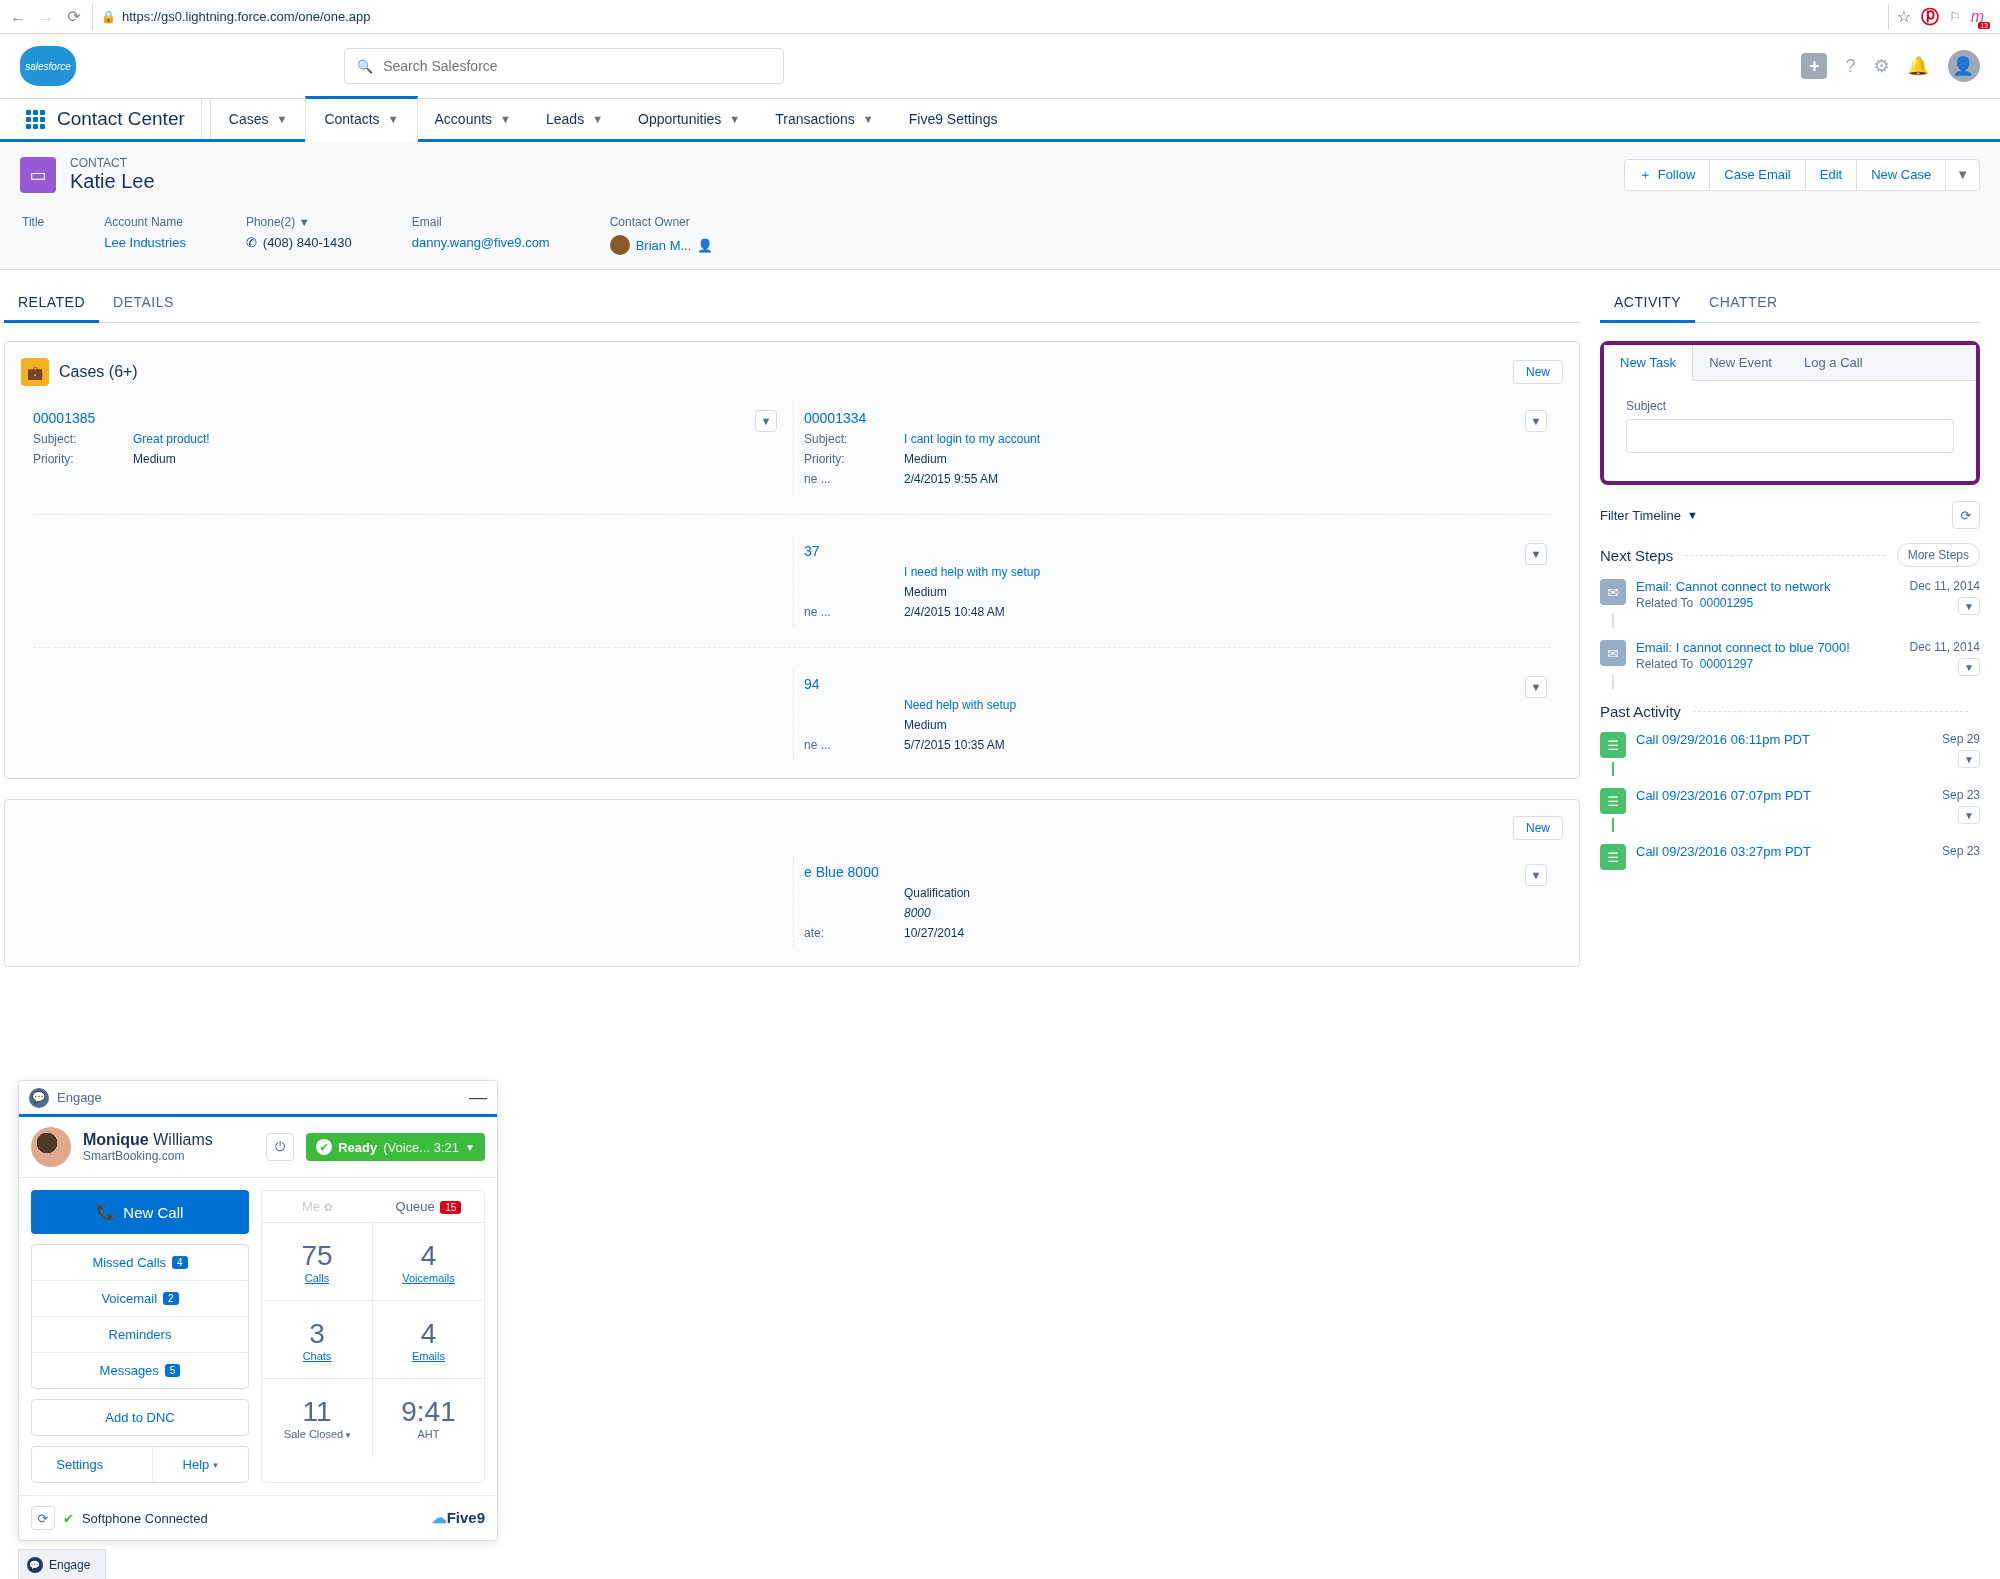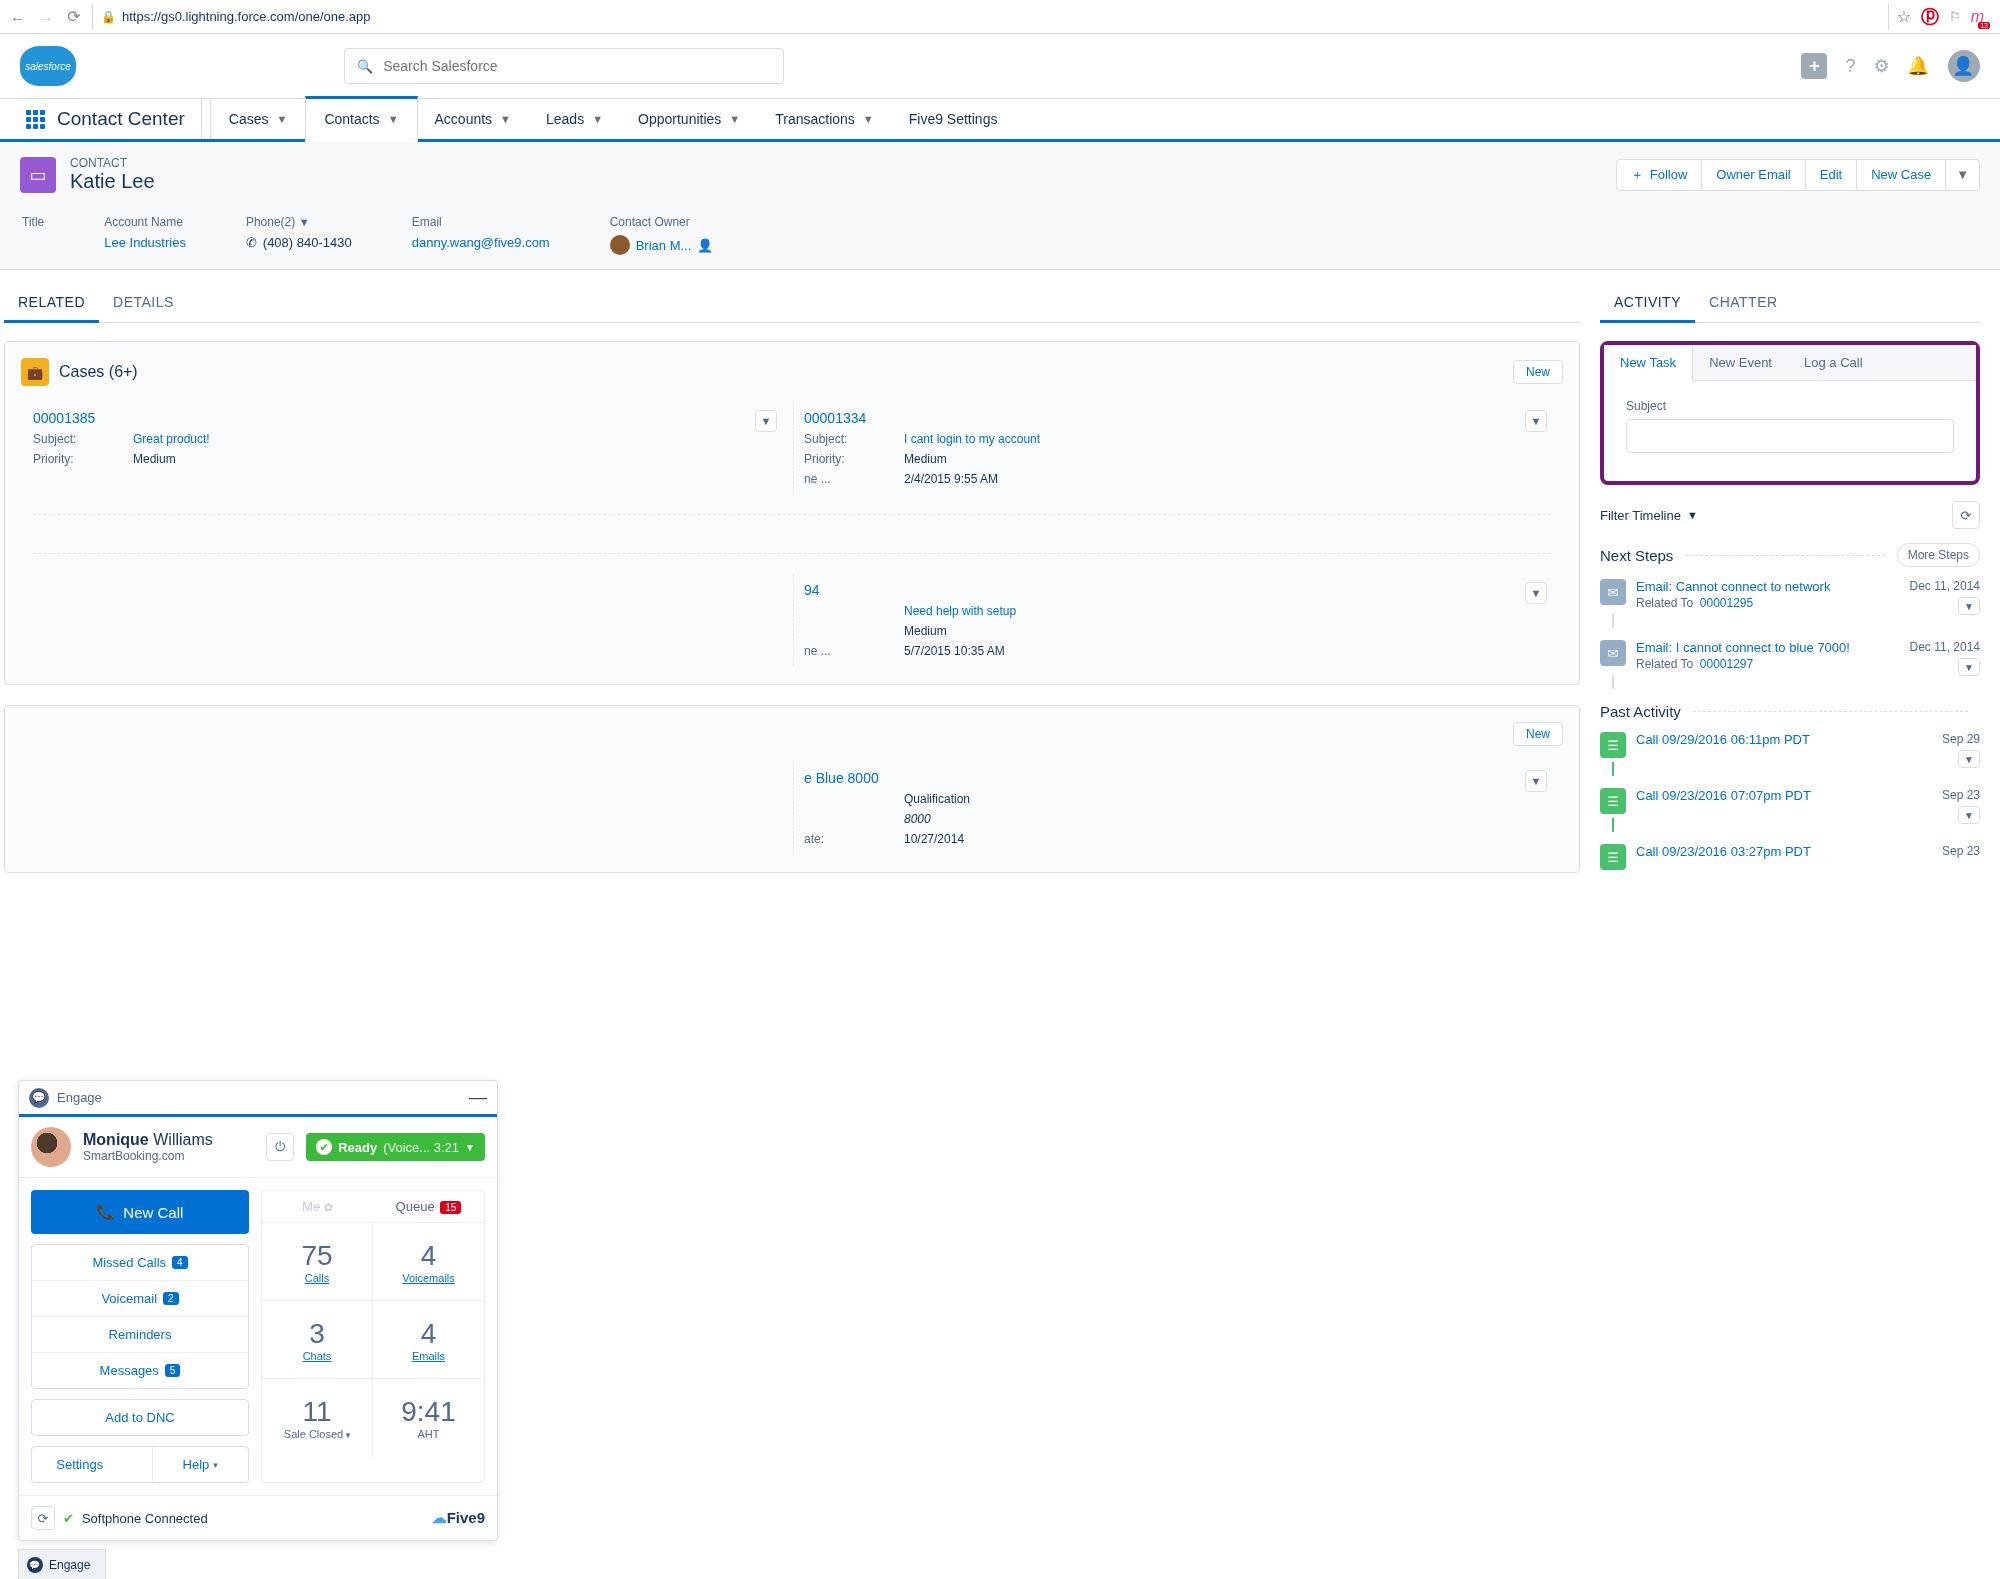--- a/index.html
+++ b/index.html
@@ -263,21 +263,21 @@
       <div>
         <div class="rh-label">CONTACT</div>
         <div class="rh-title">Katie Lee</div>
       </div>
     </div>
     <div class="btn-group">
       <button class="btn">
           <span style="color:#0070d2">＋</span>
           <span>Follow</span>
         </button>
-      <button class="btn">Owner Email</button>
+      <button class="btn">Case Email</button>
       <button class="btn">Edit</button>
       <button class="btn">New Case</button>
       <button class="btn icononly">▼</button>
     </div>
   </div>
   <div class="rh-fields">
     <div class="field">
       <span class="lbl">Title</span>
       <span class="val"></span>
     </div>
@@ -358,20 +358,41 @@
               <div class="case-dd">▼</div>
             </div>
           </td>
         </tr>
         <tr>
               <td colspan="2">
                 <div class="row-divider"></div>
               </td>
             </tr>
         <tr>
+          <td></td>
+          <td>
+            <div class="case-cell">
+              <span class="case-num">37</span>
+              <div class="case-row2">
+                    <span class="k"></span>
+                    <span class="v link">I need help with my setup</span>
+                  </div>
+              <div class="case-row2">
+                    <span class="k"></span>
+                    <span class="v">Medium</span>
+                  </div>
+              <div class="case-row2">
+                    <span class="k">ne ...</span>
+                    <span class="v">2/4/2015 10:48 AM</span>
+                  </div>
+              <div class="case-dd">▼</div>
+            </div>
+          </td>
+        </tr>
+        <tr>
               <td colspan="2">
                 <div class="row-divider"></div>
               </td>
             </tr>
         <tr>
           <td></td>
           <td>
             <div class="case-cell">
               <span class="case-num">94</span>
               <div class="case-row2">

